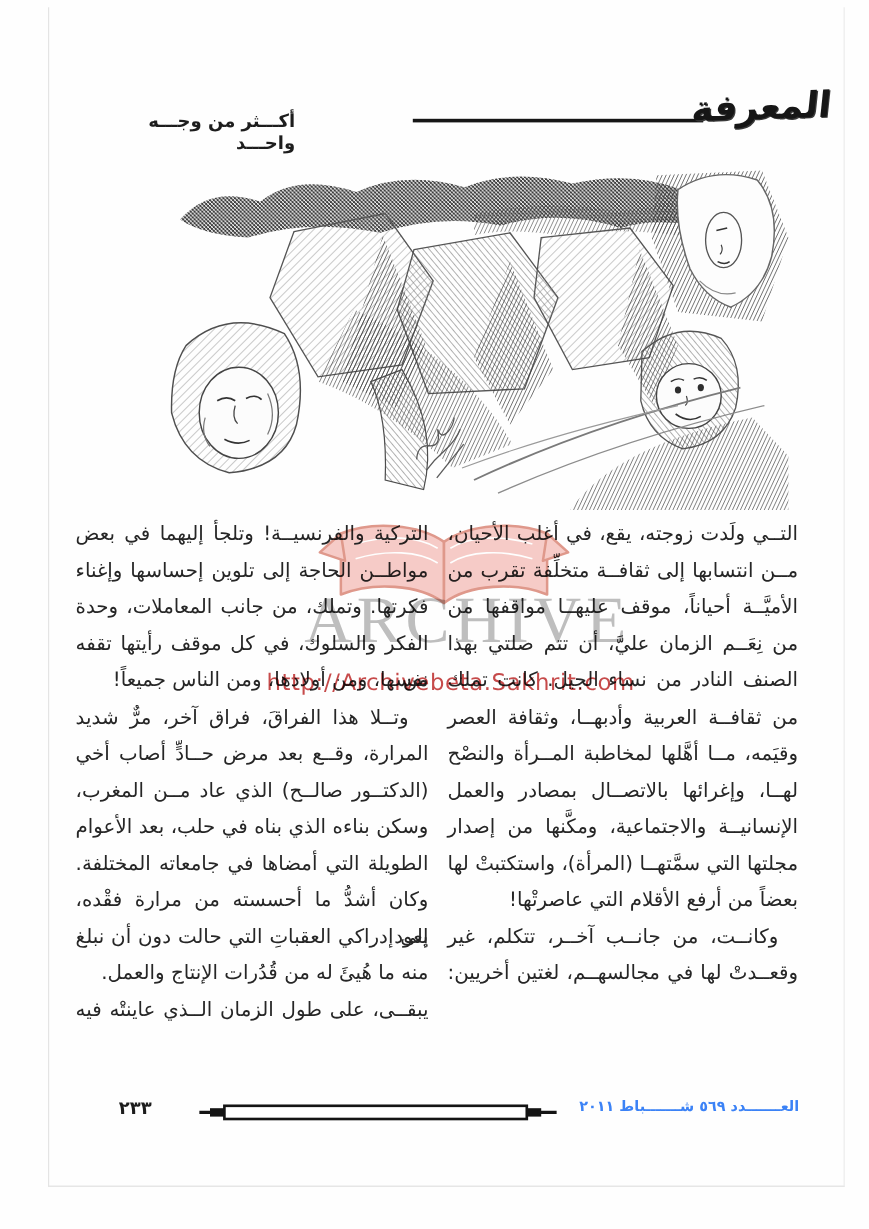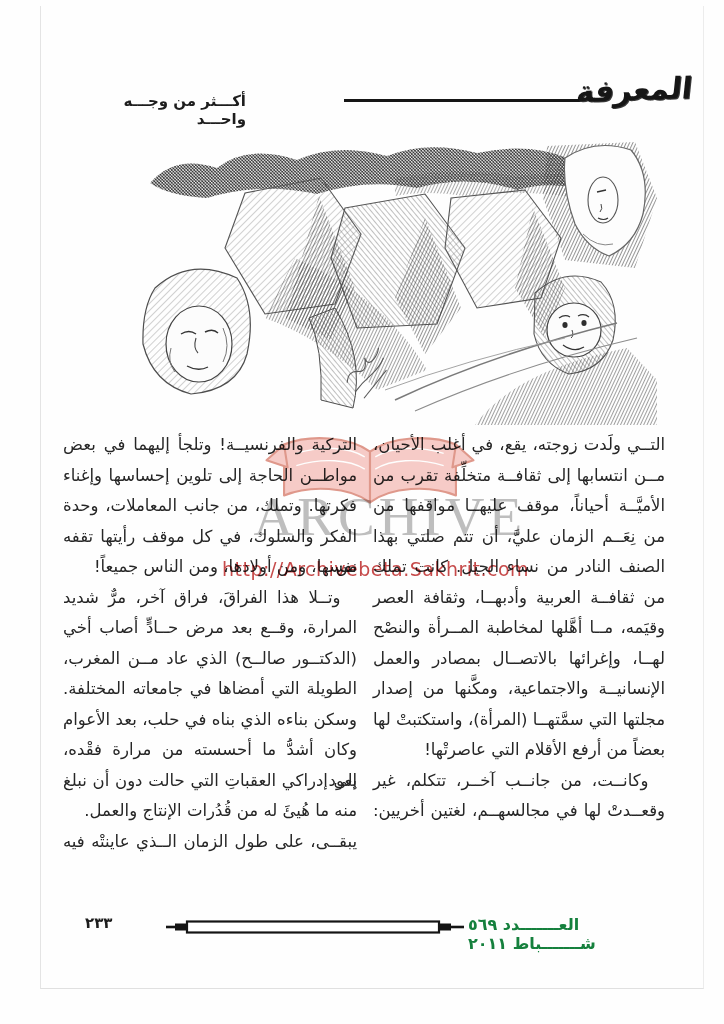--- a/index.html
+++ b/index.html
@@ -48,25 +48,25 @@
     left:221px;top:487px;width:305px;
     font-family:"Liberation Serif","DejaVu Serif",serif;
     font-size:55px;line-height:60px;letter-spacing:4px;color:#9d9d9d;opacity:.65;
   }
   .wm-url{
     left:222px;top:558px;
     font-family:"DejaVu Sans",sans-serif;
     font-size:19px;color:#b91c1c;opacity:.8;letter-spacing:.5px;
   }
   
-  .page-number{position:absolute;left:85px;top:914px;font-size:15px;font-weight:bold;color:#1c1c1c;}
+  .page-number{position:absolute;left:99px;top:914px;font-size:15px;font-weight:bold;color:#1c1c1c;}
   .footer-bar{position:absolute;left:166px;top:919px;width:298px;height:16px;}
   .issue-info{
     position:absolute;left:468px;top:915px;width:198px;direction:rtl;
-    font-size:16px;font-weight:bold;color:#15803d;text-align:left;
+    font-size:12px;font-weight:bold;color:#3b82f6;text-align:right;
   }
 </style>
 </head>
 <body>
 
 <div class="page">
   <div class="scan-edge"></div>
 
   <div class="article-title">أكـــثر من وجـــه واحـــد</div>
   <div class="header-rule"></div>
@@ -159,22 +159,22 @@
     </div>
   <div class="col col-left">
       <div class="line">التركية والفرنسيــة! وتلجأ إليهما في بعض</div>
       <div class="line">مواطــن الحاجة إلى تلوين إحساسها وإغناء</div>
       <div class="line">فكرتها. وتملك، من جانب المعاملات، وحدة</div>
       <div class="line">الفكر والسلوك، في كل موقف رأيتها تقفه من</div>
       <div class="line line-end">نفسها، ومن أولادها، ومن الناس جميعاً!</div>
       <div class="line"> وتــلا هذا الفراقَ، فراق آخر، مرٌّ شديد</div>
       <div class="line">المرارة، وقــع بعد مرض حــادٍّ أصاب أخي</div>
       <div class="line">(الدكتــور صالــح) الذي عاد مــن المغرب،</div>
+      <div class="line">وسكن بناءه الذي بناه في حلب، بعد الأعوام</div>
       <div class="line">الطويلة التي أمضاها في جامعاته المختلفة.</div>
-      <div class="line">وسكن بناءه الذي بناه في حلب، بعد الأعوام</div>
       <div class="line">وكان أشدُّ ما أحسسته من مرارة فقْده، يعود</div>
       <div class="line">إلى إدراكي العقباتِ التي حالت دون أن نبلغ</div>
       <div class="line line-end">منه ما هُيئَ له من قُدُرات الإنتاج والعمل.</div>
       <div class="line">يبقــى، على طول الزمان الــذي عاينتْه فيه</div>
     </div>
 
   <div class="wm wm-book">
     <svg viewBox="0 0 260 102" width="228" height="102">
       <g stroke="#d87f6f" fill="#f5c0ba" stroke-width="2.4" stroke-linejoin="round">
         <path d="M130,22 C106,5 62,2 32,14 L32,72 C62,60 106,62 130,80 Z"></path>

